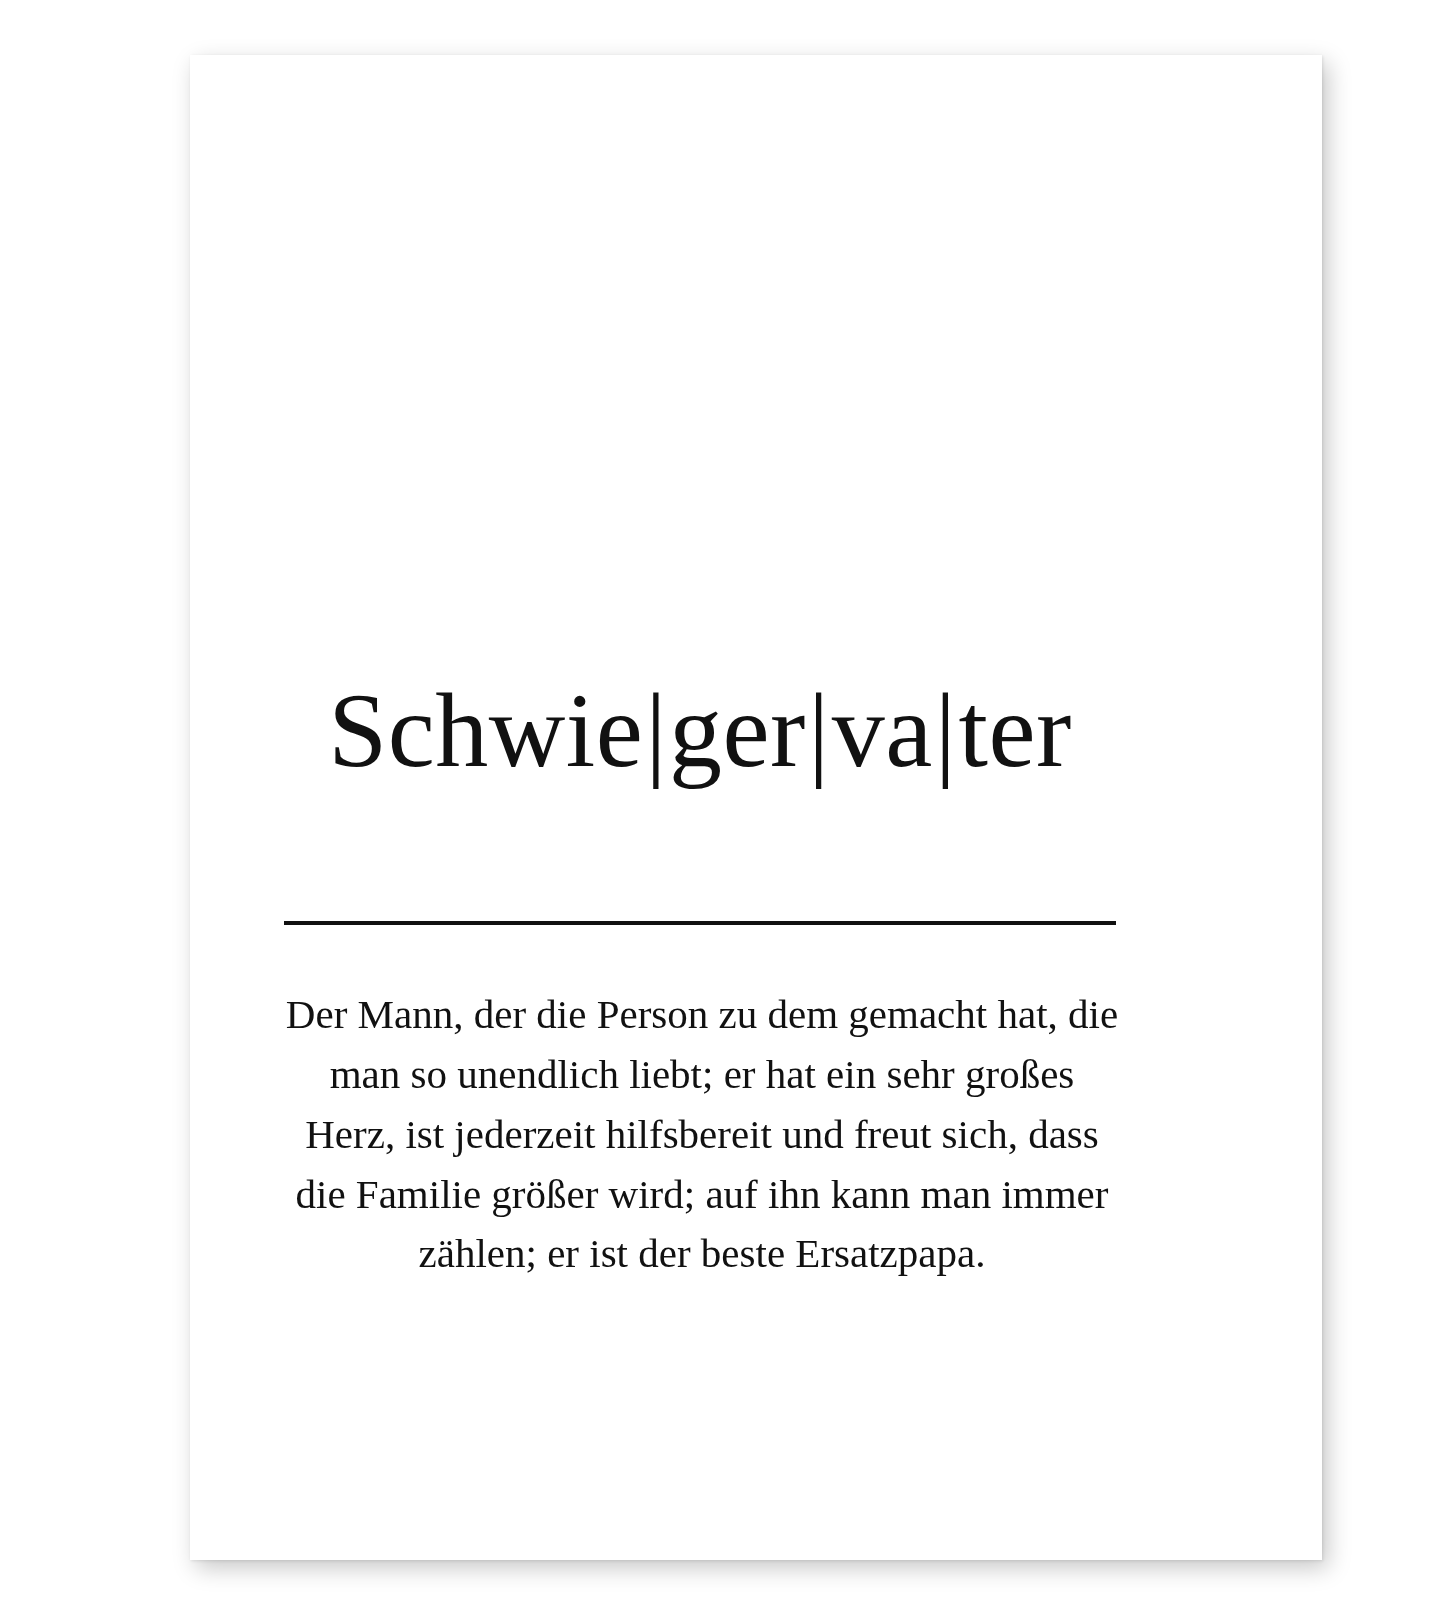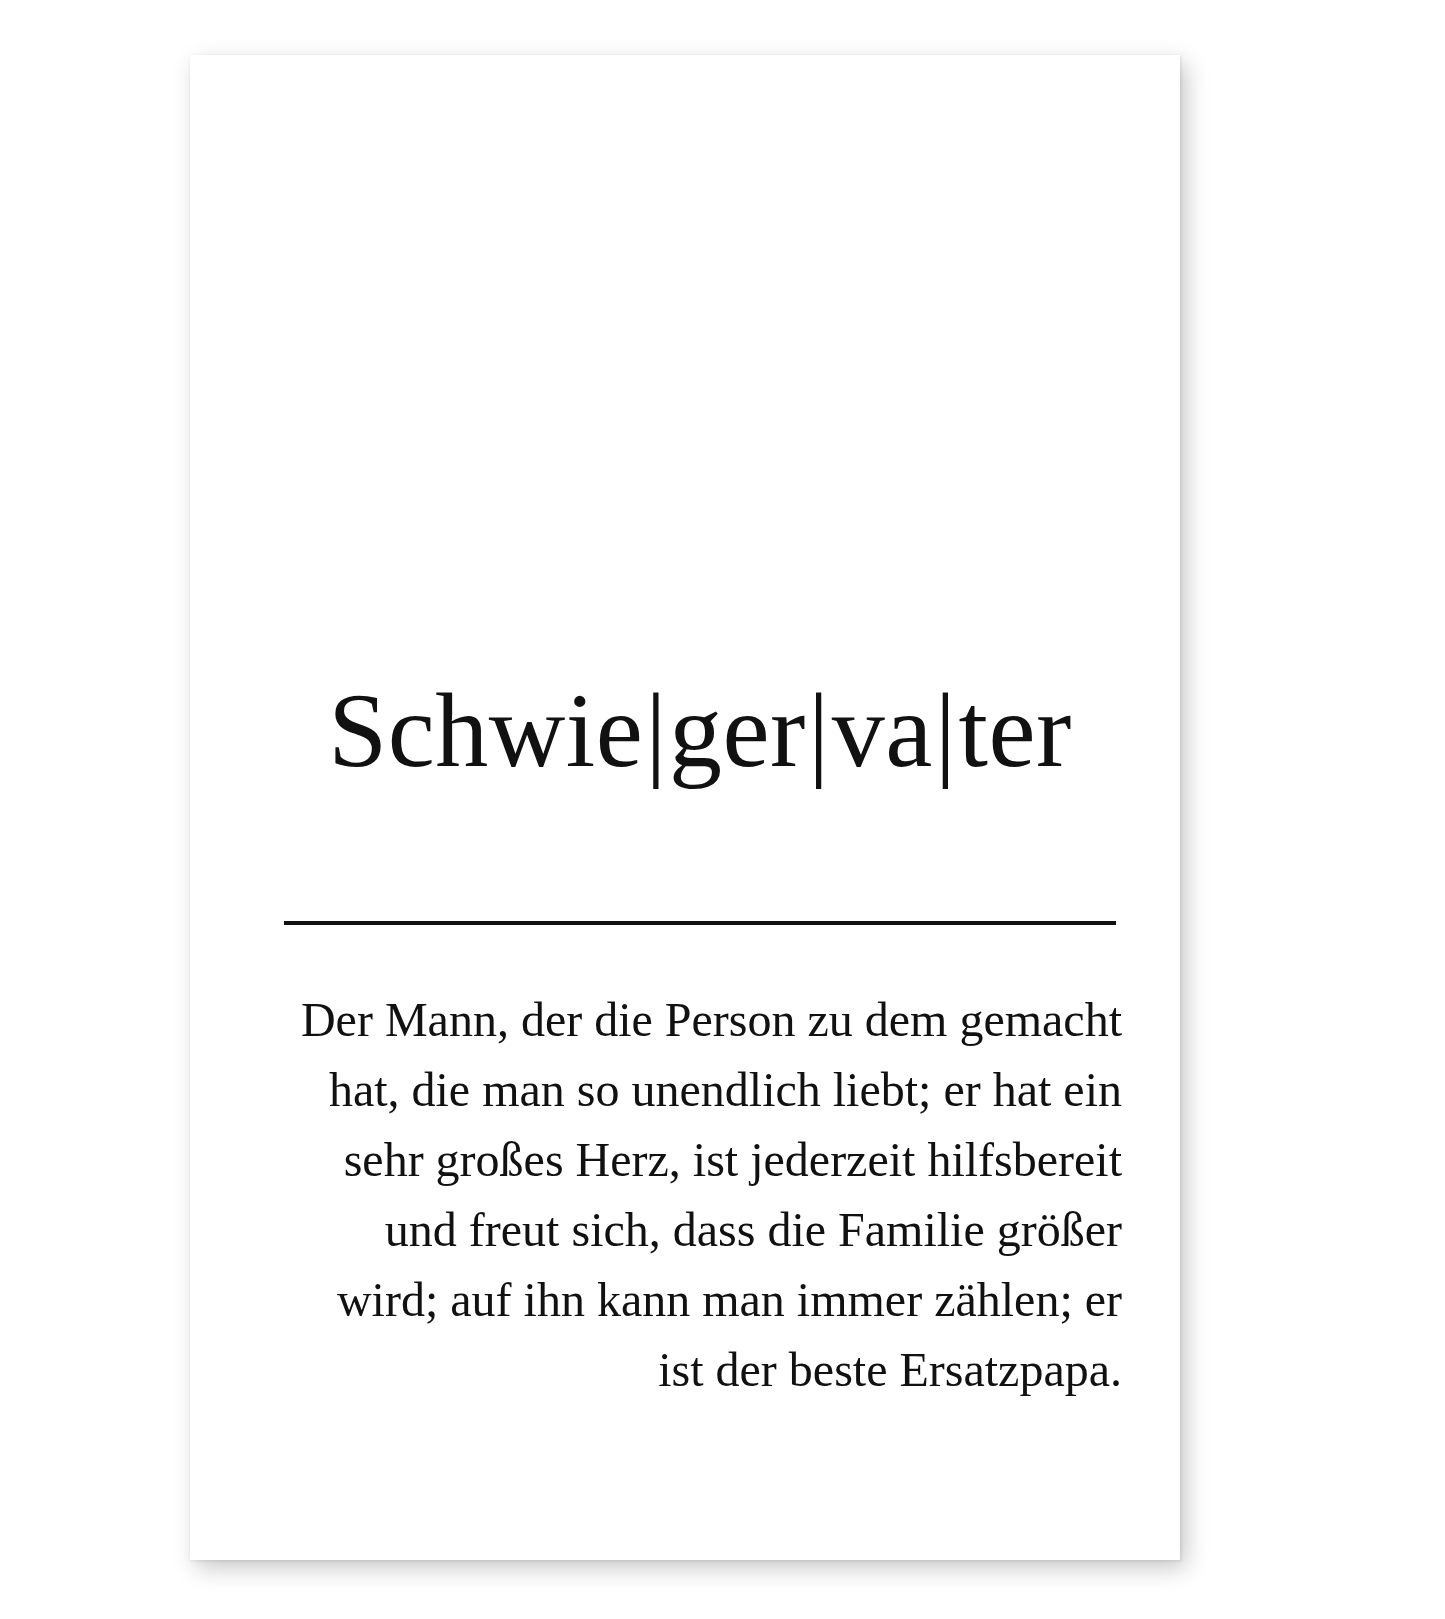--- a/index.html
+++ b/index.html
@@ -17,21 +17,21 @@
     height: 1619px;
     background: #ffffff;
     font-family: "Liberation Serif", serif;
   }
 
   
   #poster {
     position: absolute;
     left: 190px;
     top: 55px;
-    width: 990px;
+    width: 1132px;
     height: 1505px;
     background: #ffffff;
     box-shadow: 6px 8px 22px rgba(0,0,0,0.22), 1px 1px 3px rgba(0,0,0,0.10);
   }
 
   .content {
     position: absolute;
     left: 90px;
     top: 0;
     width: 840px;
@@ -82,24 +82,24 @@
     height: 4px;
     background: #111111;
   }
 
   .definition {
     position: absolute;
     top: 930px;
     left: 2px;
     width: 840px;
     font-family: "Liberation Serif", serif;
-    font-size: 48px;
+    font-size: 41px;
     line-height: 1.46;
     color: #111111;
-    text-align: right;
+    text-align: center;
   }
 </style>
 </head>
 <body>
 
 <div id="stage">
   <div id="poster">
     <div class="content">
 
       <div class="headword">

